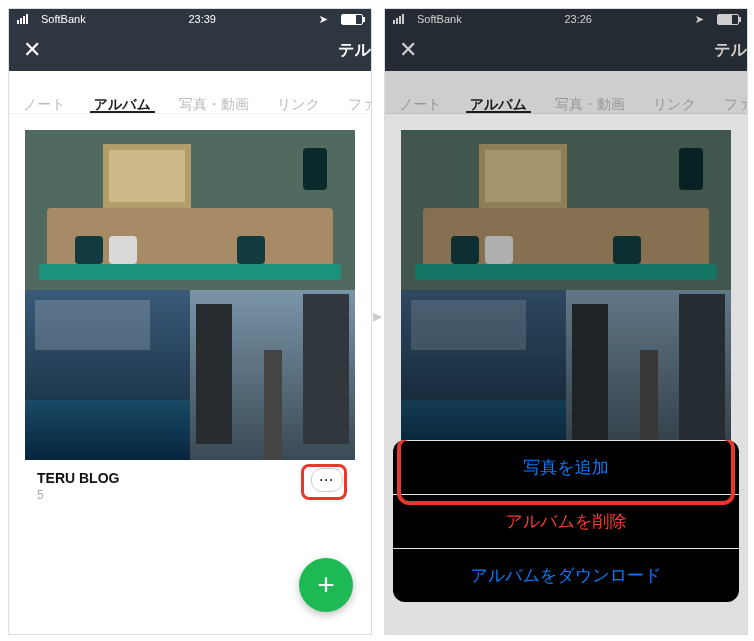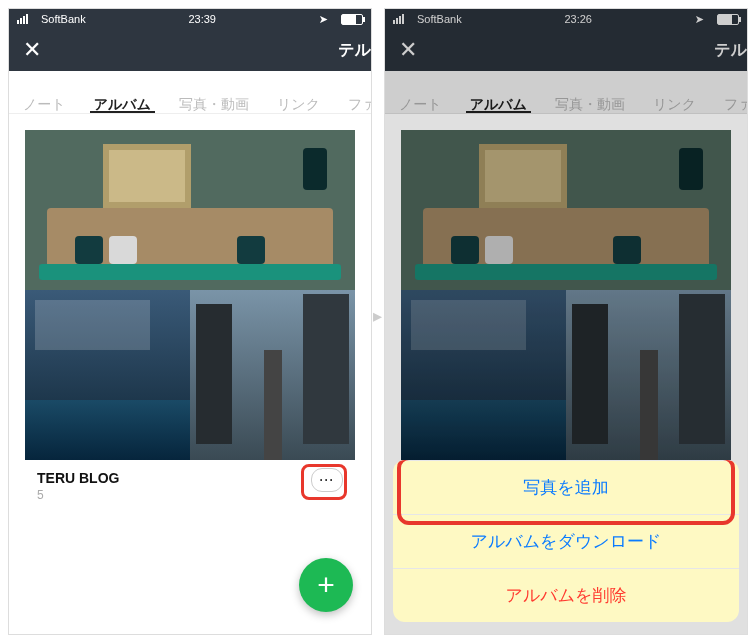--- a/index.html
+++ b/index.html
@@ -45,21 +45,21 @@
 .album-title{font-size:14px;font-weight:700;color:#111}
 .album-count{font-size:12px;color:#aaa;margin-top:2px}
 .dots-btn{position:absolute;right:12px;top:8px;width:30px;height:22px;border:1px solid #ccc;border-radius:11px;display:flex;align-items:center;justify-content:center;font-weight:700;letter-spacing:1px;font-size:12px;color:#333;cursor:pointer}
 .dots-highlight{position:absolute;right:8px;top:4px;width:40px;height:30px;border:3px solid #e8372c;border-radius:8px;pointer-events:none}
 
 .fab{position:absolute;right:18px;bottom:22px;width:54px;height:54px;border-radius:50%;background:#1db954;color:#fff;display:flex;align-items:center;justify-content:center;font-size:30px;box-shadow:0 3px 8px rgba(0,0,0,.25);cursor:pointer}
 
 .sheet-overlay{position:absolute;inset:0;background:rgba(0,0,0,.12)}
 .right .content-dim{filter:brightness(.92);pointer-events:none}
 .sheet{position:absolute;left:8px;right:8px;bottom:8px}
-.sheet-group{background:#fef9c3;border-radius:12px;overflow:hidden;margin-bottom:4px}
+.sheet-group{background:#000000;border-radius:12px;overflow:hidden;margin-bottom:24px}
 .sheet-item{height:53px;display:flex;align-items:center;justify-content:center;font-size:17px;color:#0a7bff;border-top:1px solid #e6e6e8;cursor:pointer}
 .sheet-item:first-child{border-top:none}
 .sheet-item.danger{color:#ff3b30}
 .sheet-item.cancel{font-weight:600}
 .sheet-highlight{position:absolute;left:4px;right:4px;top:-4px;height:61px;border:4px solid #e8372c;border-radius:12px;pointer-events:none}
 
 .sb-left,.sb-right{display:flex;align-items:center;gap:13px}
 .sig{display:inline-flex;align-items:flex-end;gap:1px}
 .sig i{width:2px;background:#fff;display:inline-block}
 .sig i:nth-child(1){height:4px}.sig i:nth-child(2){height:6px}.sig i:nth-child(3){height:8px}.sig i:nth-child(4){height:10px}
@@ -176,19 +176,19 @@
               <div class="street"></div>
             </div>
       </div>
     </div>
   </div>
   <div class="sheet-overlay"></div>
   <div class="sheet">
     <div class="sheet-group" style="position:relative">
       <div class="sheet-highlight"></div>
       <div class="sheet-item">写真を追加</div>
+      <div class="sheet-item danger">アルバムを削除</div>
       <div class="sheet-item">アルバムをダウンロード</div>
-      <div class="sheet-item danger">アルバムを削除</div>
     </div>
   </div>
 </div>
 
 </div>
 
 </body></html>

